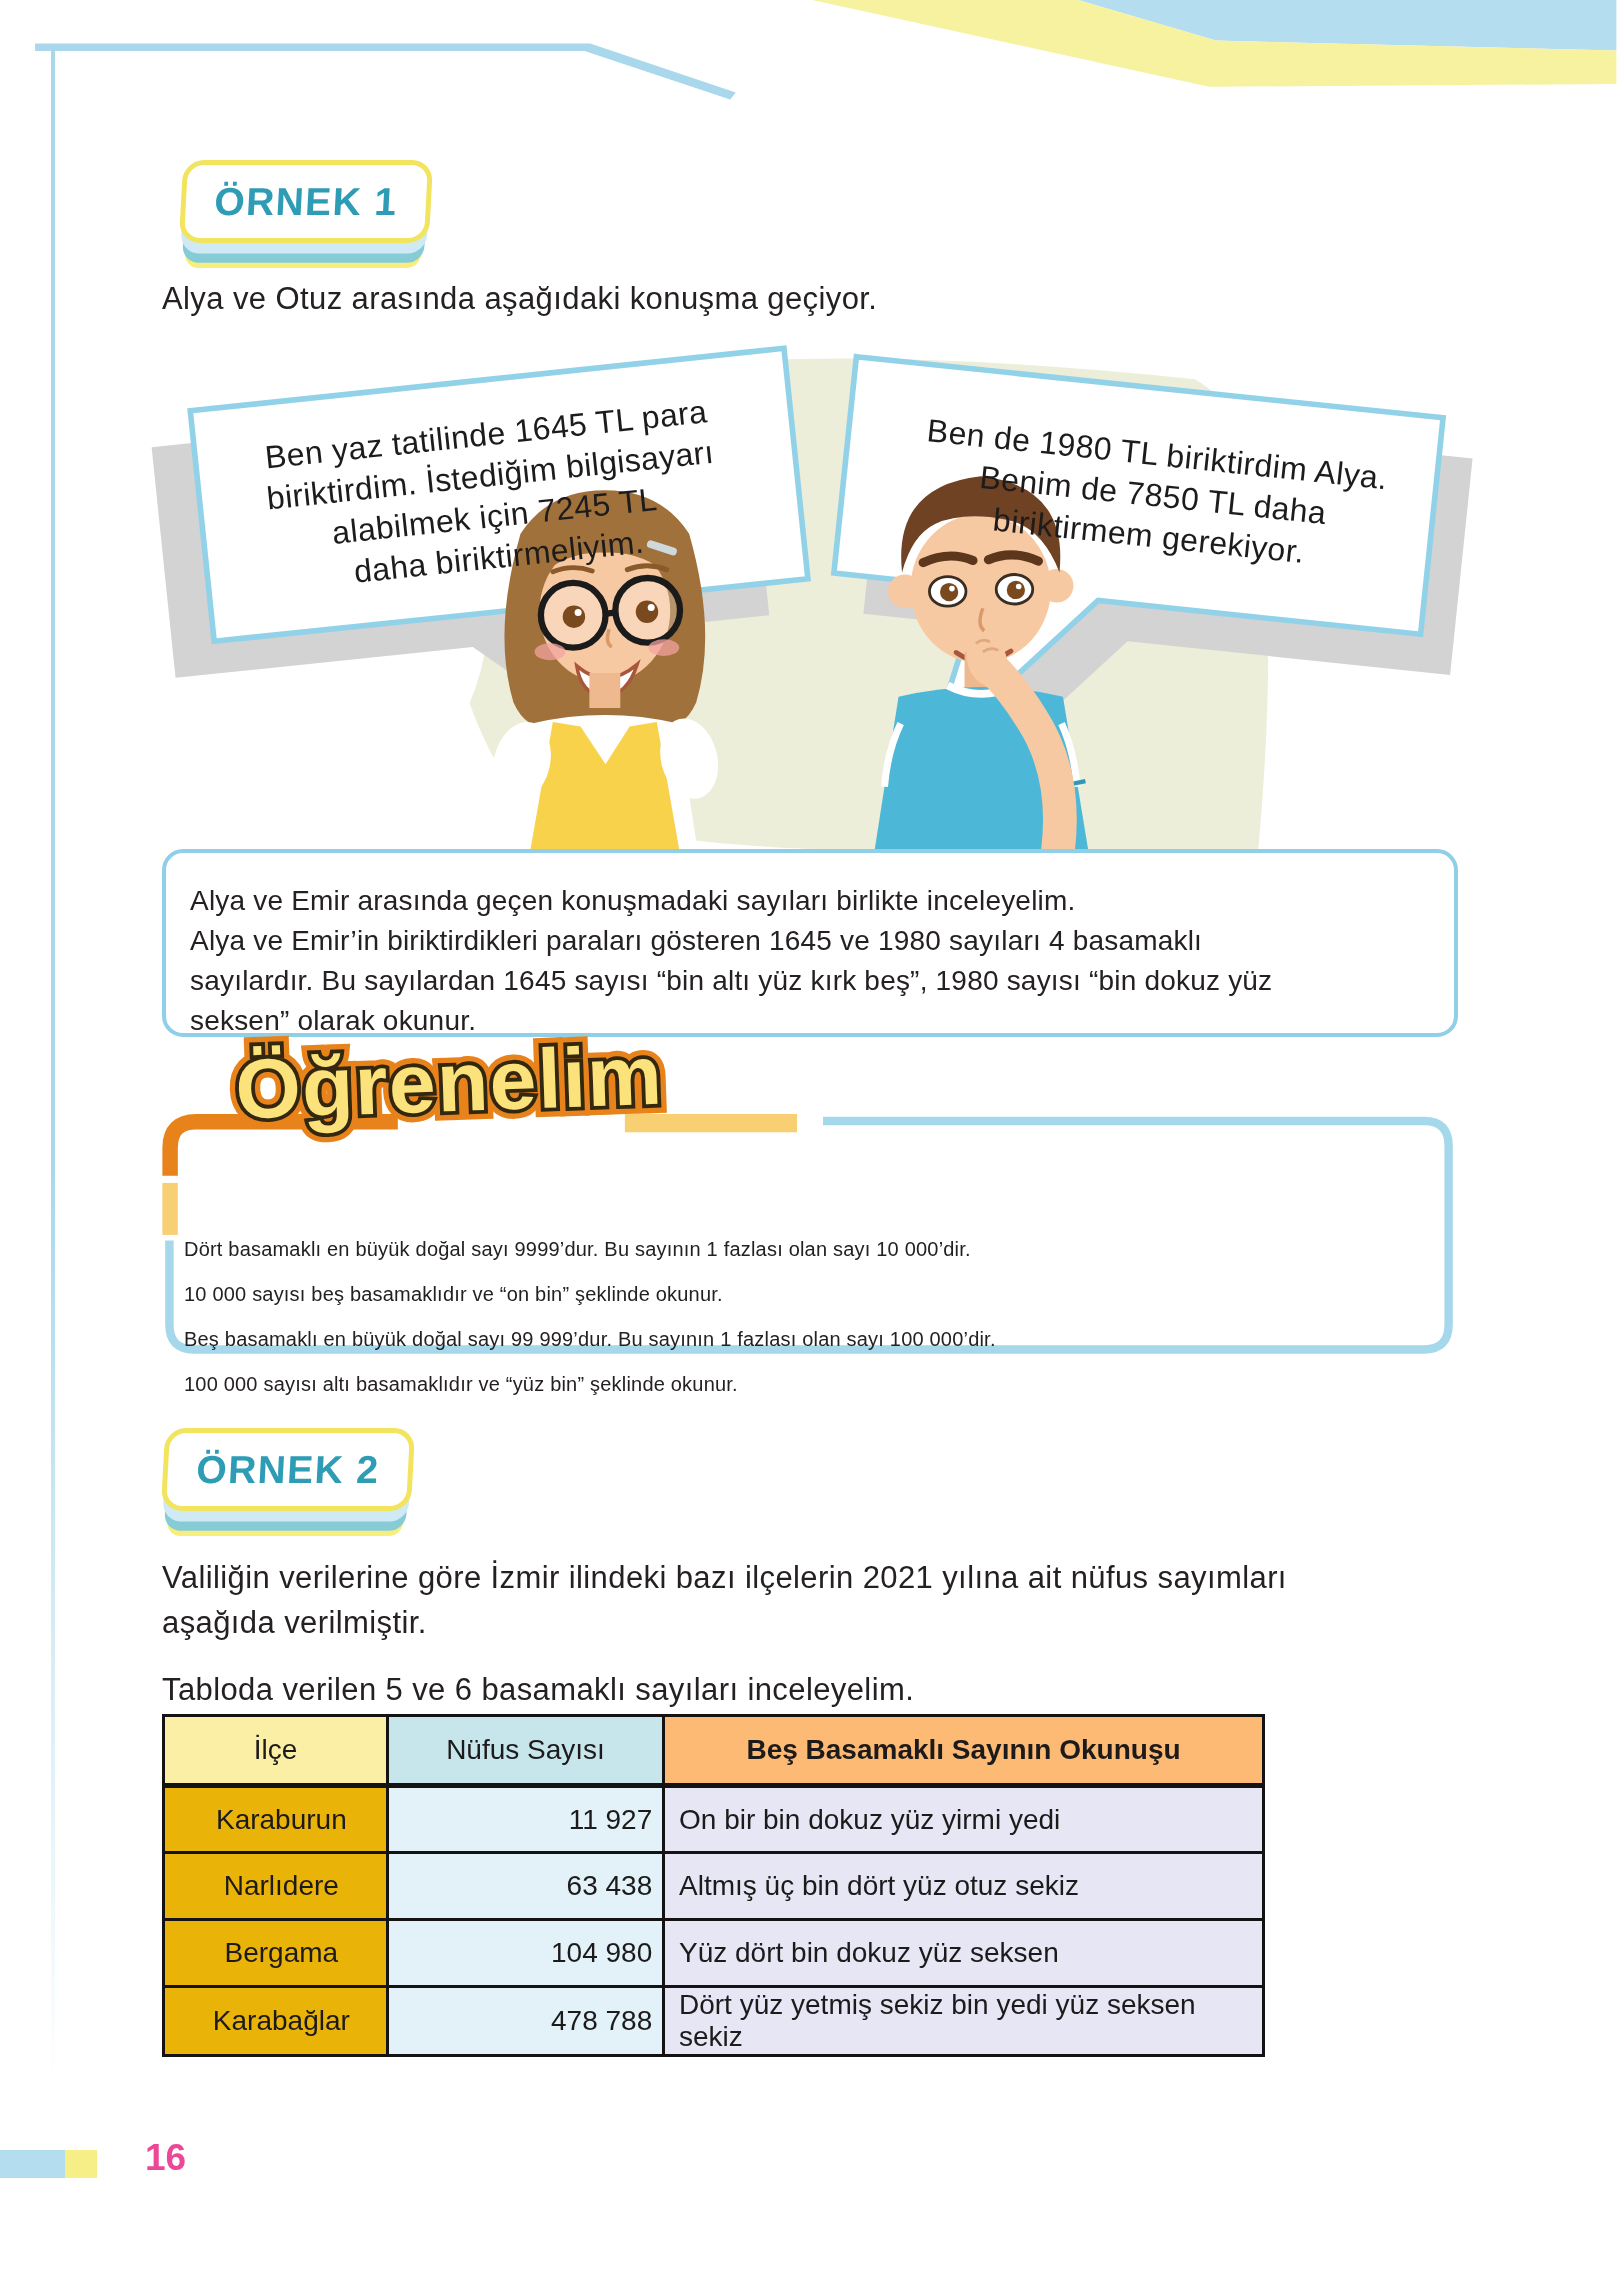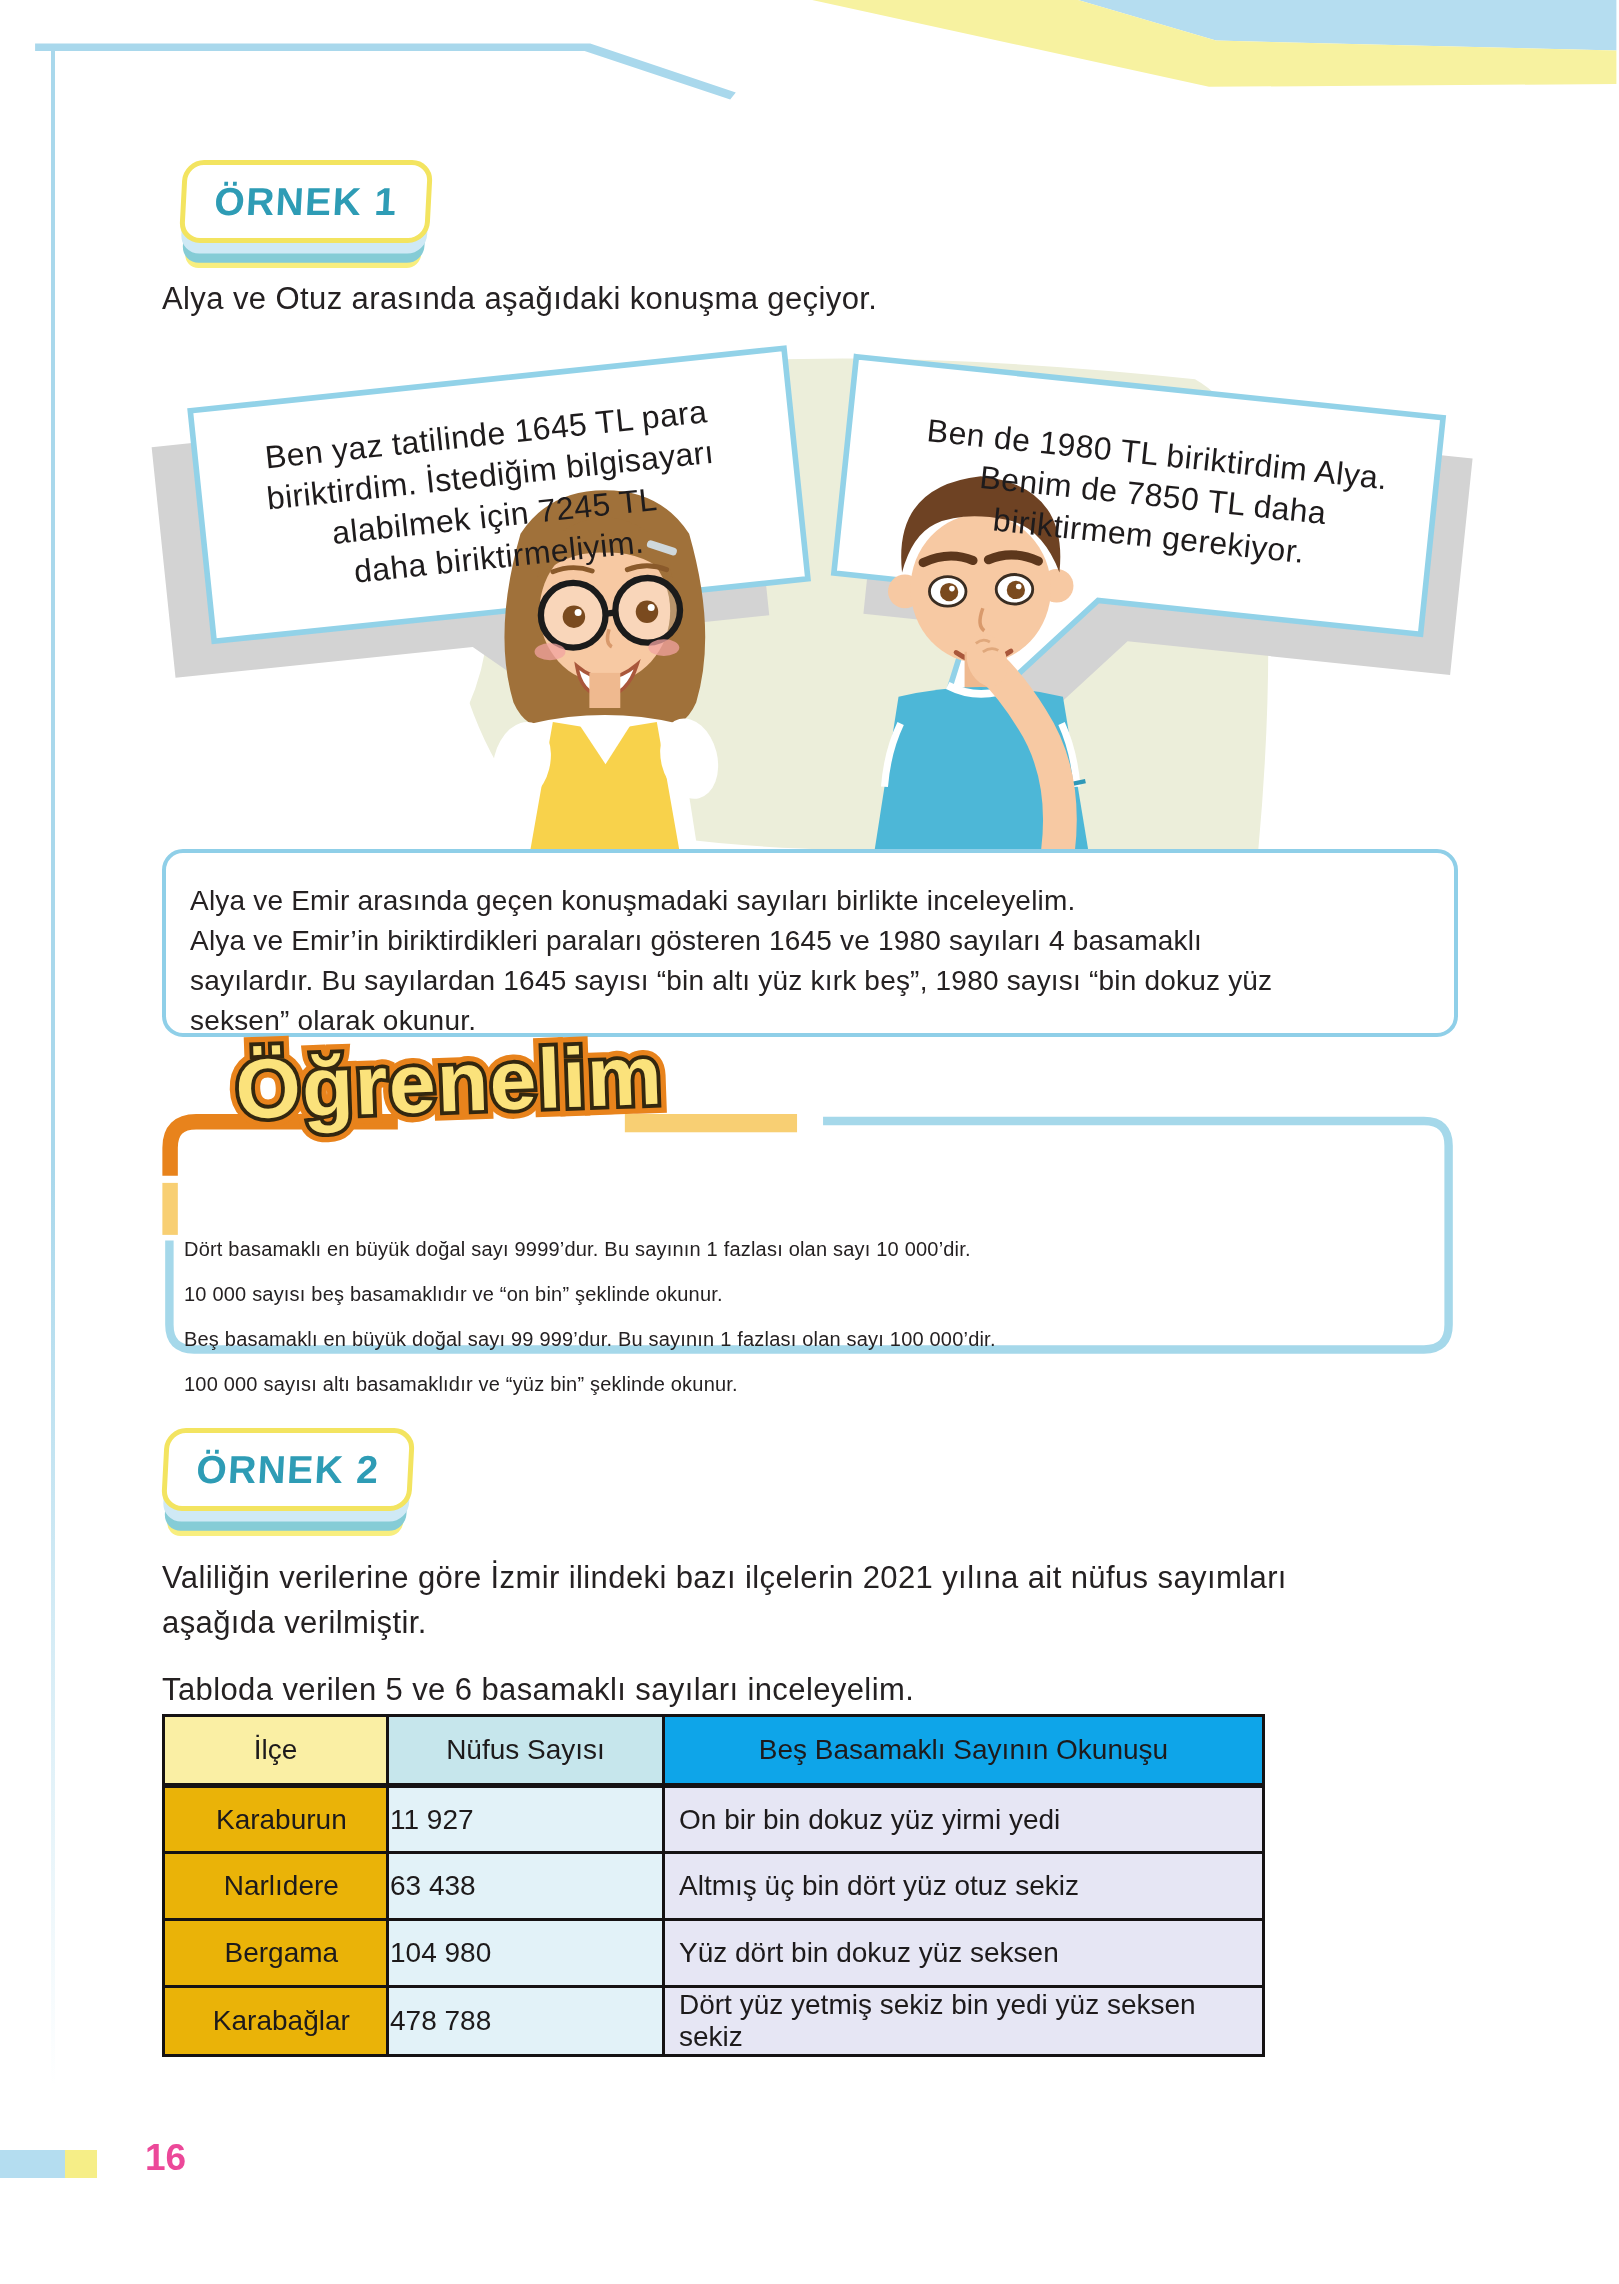--- a/index.html
+++ b/index.html
@@ -64,25 +64,25 @@
     position:absolute;left:162px;top:1714px;border-collapse:collapse;
     font-size:28px;color:#1d1a1b;table-layout:fixed;width:1103px;
   }
   .pop-table td,.pop-table th{border:3.5px solid #151213;box-sizing:border-box;font-weight:normal;}
   .pop-table tr{height:67px;}
   .pop-table tr.hdr{height:70px;}
   .pop-table .c1{width:224px;}
   .pop-table .c2{width:276px;}
   .pop-table tr.hdr th{text-align:center;border-bottom-width:5.6px;}
   .pop-table td.c1{background:#eab308;text-align:center;padding-left:12.7px;}
-  .pop-table td.c2{background:#e2f2f8;padding-right:9.8px;}
+  .pop-table td.c2{background:#e2f2f8;text-align:right;padding-right:9.8px;}
   .pop-table td.c3{background:#e6e6f4;text-align:left;padding-left:14px;}
   .pop-table th.c1{background:#faefa4;}
   .pop-table th.c2{background:#c6e6ec;}
-  .pop-table th.c3{background:#0ea5e9;}
+  .pop-table th.c3{background:#fdba74;font-weight:bold;}
 
   
   .footer-bar-blue{position:absolute;left:0;top:2150px;width:65px;height:28px;background:#b4ddf0;}
   .footer-bar-yellow{position:absolute;left:65px;top:2150px;width:32px;height:28px;background:#f6ee87;}
   .page-number{position:absolute;left:134px;top:2137px;font-size:37px;font-weight:bold;color:#ec4899;margin-left:11px;}
 </style>
 </head>
 <body>
 
 <div class="page">

